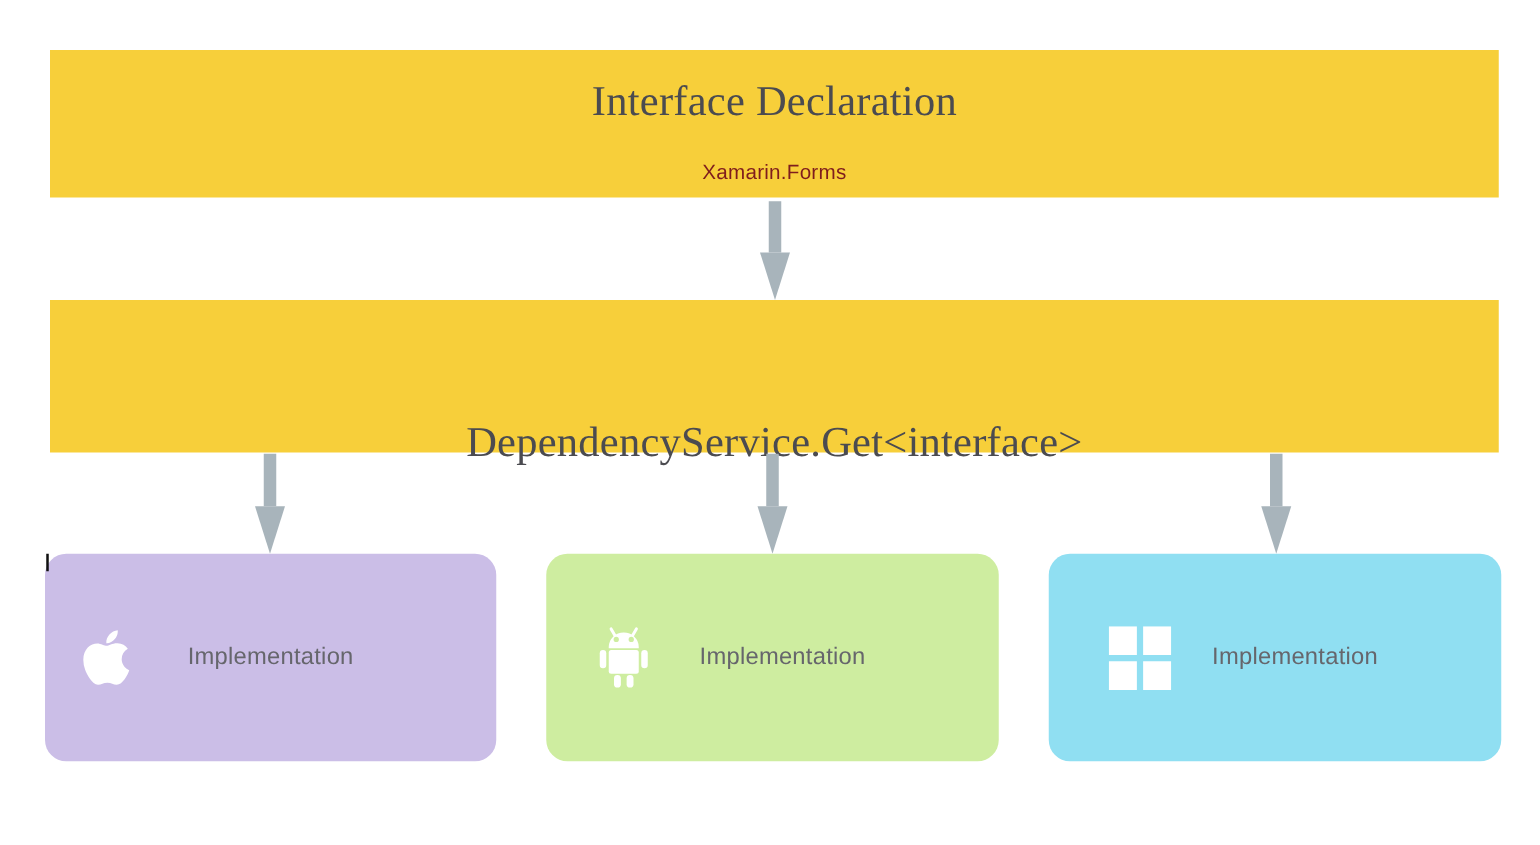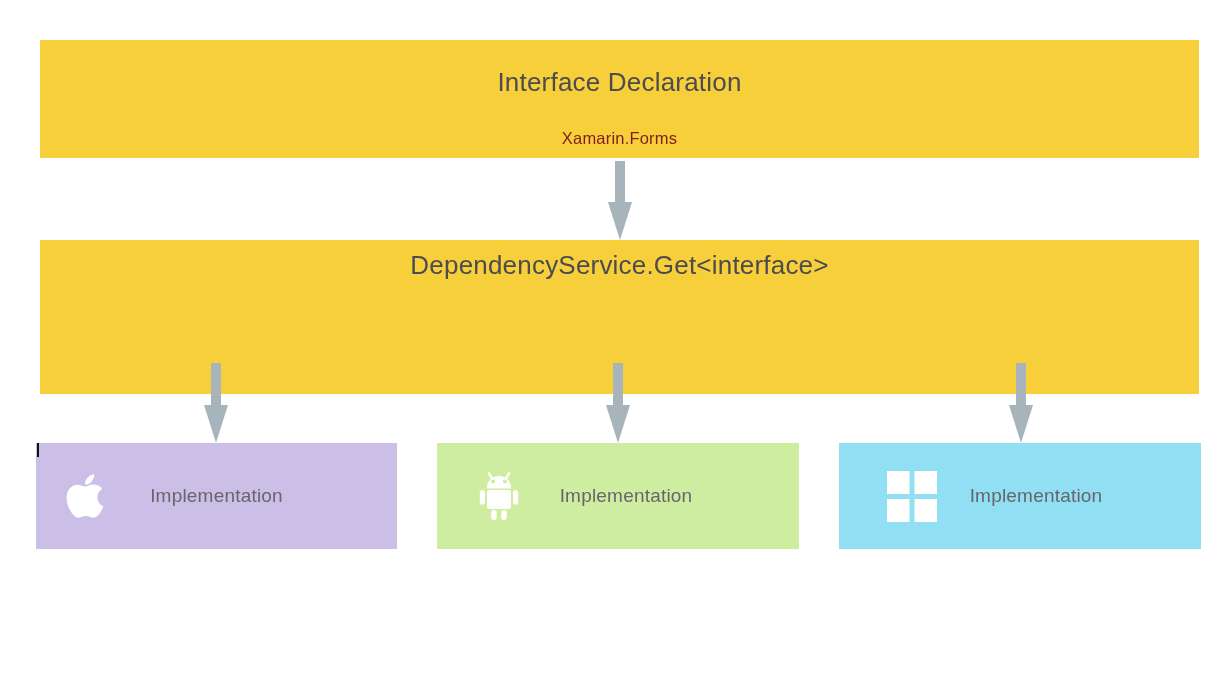--- a/index.html
+++ b/index.html
@@ -13,26 +13,27 @@
   }
 
   
   .box {
     position: absolute;
     left: 40px;
     width: 1159px;
     box-sizing: border-box;
   }
   .top-box { top: 40px; height: 118px; display: flex; flex-direction: column; align-items: center; padding-top: 26px; }
-  .mid-box { top: 240px; height: 154px; display: flex; align-items: flex-start; justify-content: center; }
+  .mid-box { top: 240px; height: 122px; display: flex; align-items: flex-end; justify-content: center; }
   .box-title {
-    font-size: 26px;
+    font-size: 34px;
     line-height: 32px;
     letter-spacing: 0.2px;
     white-space: nowrap;
+    font-family: Liberation Serif, serif;
   }
   .top-box .box-title { margin: 0 0 31px 0; }
   .mid-box .box-title { transform: translateY(9px); }
   .box-subtitle {
     font-size: 16.5px;
     line-height: 19px;
     letter-spacing: 0.2px;
   }
 
   
@@ -55,23 +56,24 @@
   .arrow-main .arrow-shaft { height: 41px; }
   .arrow-1 { left: 216px; top: 363px; }
   .arrow-2 { left: 618px; top: 363px; }
   .arrow-3 { left: 1021px; top: 363px; }
   .arrow-1 .arrow-shaft, .arrow-2 .arrow-shaft, .arrow-3 .arrow-shaft { height: 42px; }
 
   
   .platform {
     position: absolute;
     top: 443px;
-    height: 106px;
+    height: 166px;
     display: flex;
     align-items: center;
+    border-radius: 17px;
   }
   .platform-ios     { left: 36px;  width: 361px; }
   .platform-android { left: 437px; width: 362px; }
   .platform-windows { left: 839px; width: 362px; }
 
   .platform .icon { display: flex; align-items: center; }
   .platform-ios .icon     { margin-left: 30px; }
   .platform-android .icon { margin-left: 40px; }
   .platform-windows .icon { margin-left: 48px; }
 

